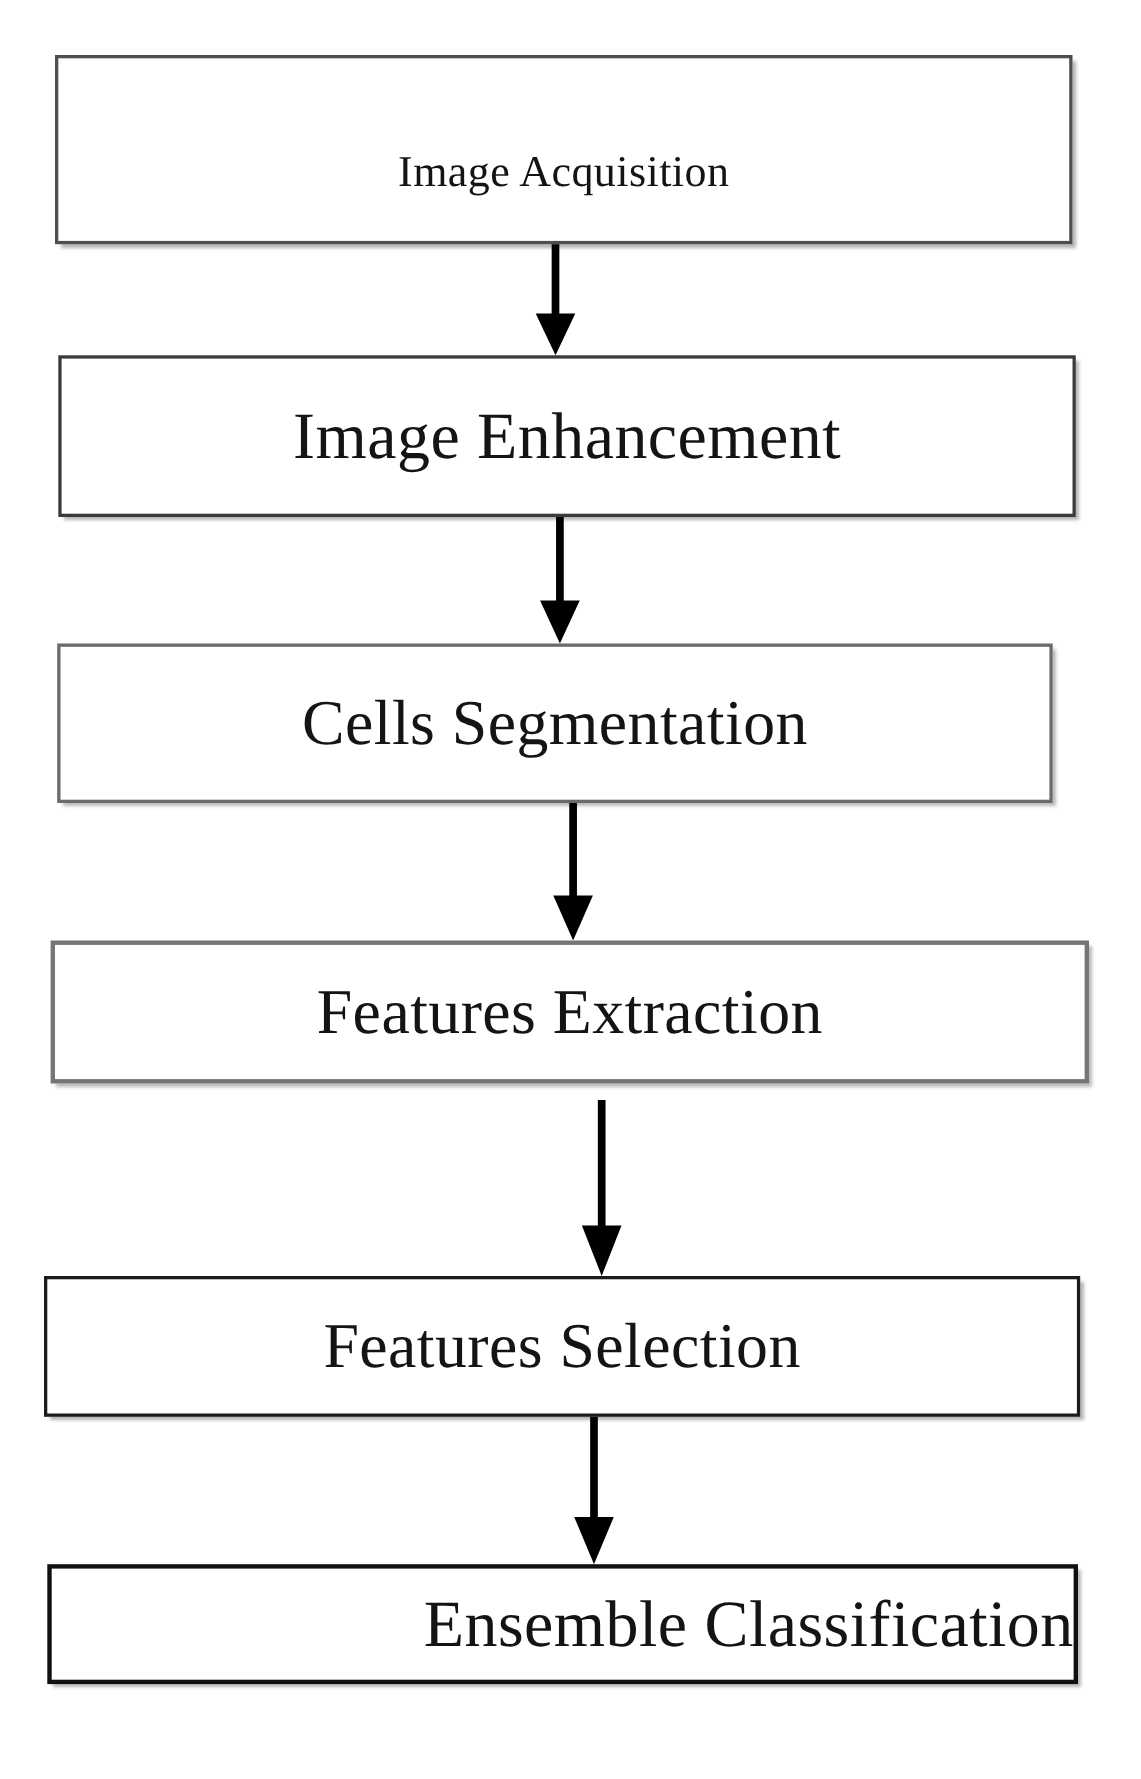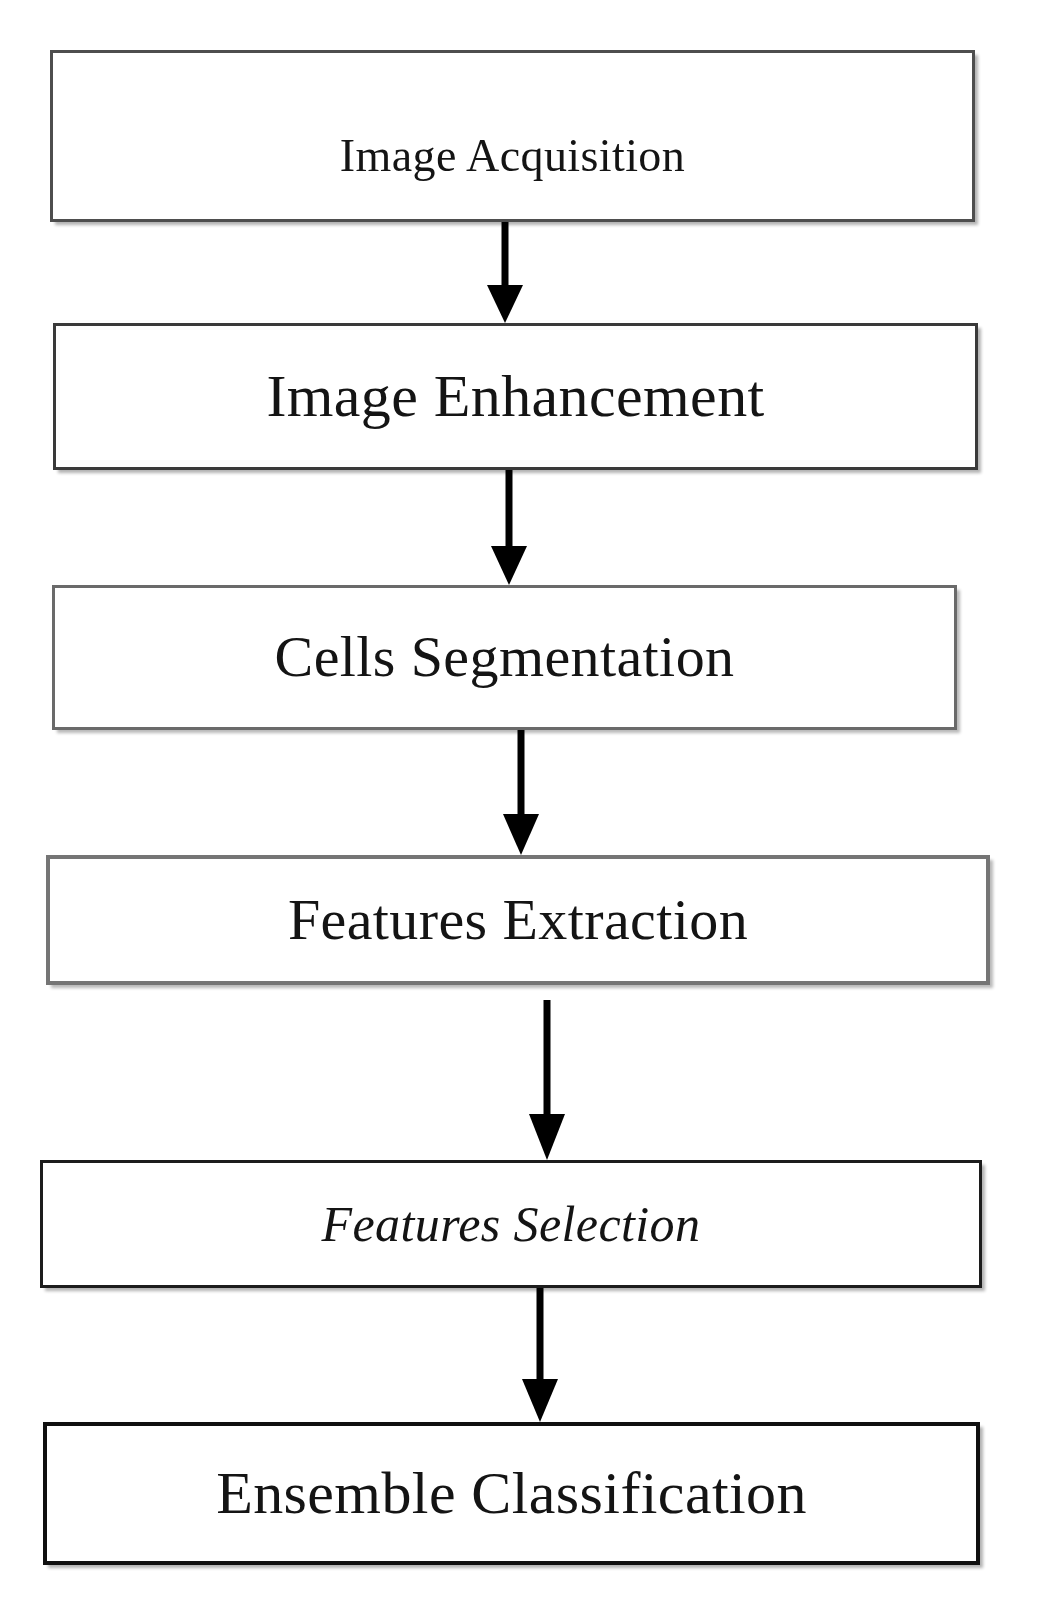--- a/index.html
+++ b/index.html
@@ -40,21 +40,21 @@
     white-space: nowrap;
   }
 
   
   .n1 {
     left: 50px;  top: 50px;
     width: 925px; height: 172px;
     border: 3px solid #4e4e4e;
     box-shadow: 4px 4px 3px -1px rgba(0,0,0,0.30);
   }
-  .n1 .node-label { font-size: 46px; margin-top: 40px; }
+  .n1 .node-label { font-size: 40px; margin-top: 40px; }
 
   .n2 {
     left: 53px;  top: 323px;
     width: 925px; height: 147px;
     border: 3px solid #3a3a3a;
     box-shadow: 4px 4px 3px -1px rgba(0,0,0,0.30);
   }
   .n2 .node-label { font-size: 60px; }
 
   .n3 {
@@ -72,27 +72,28 @@
     box-shadow: 4px 4px 3px -1px rgba(0,0,0,0.28);
   }
   .n4 .node-label { font-size: 58px; }
 
   .n5 {
     left: 40px;  top: 1160px;
     width: 942px; height: 128px;
     border: 3px solid #1c1c1c;
     box-shadow: 4px 4px 3px -1px rgba(0,0,0,0.30);
   }
-  .n5 .node-label { font-size: 50px; font-style: italic; }
+  .n5 .node-label { font-size: 58px; }
 
   .n6 {
     left: 43px;  top: 1422px;
-    width: 937px; height: 143px;
+    width: 937px; height: 109px;
     border: 4px solid #101010;
     box-shadow: 4px 4px 3px -1px rgba(0,0,0,0.30);
+    text-align: right;
   }
   .n6 .node-label { font-size: 60px; }
 
   
   .arrow {
     position: absolute;
     pointer-events: none;
   }
   .arrow svg { display: block; overflow: visible; }
 </style>

